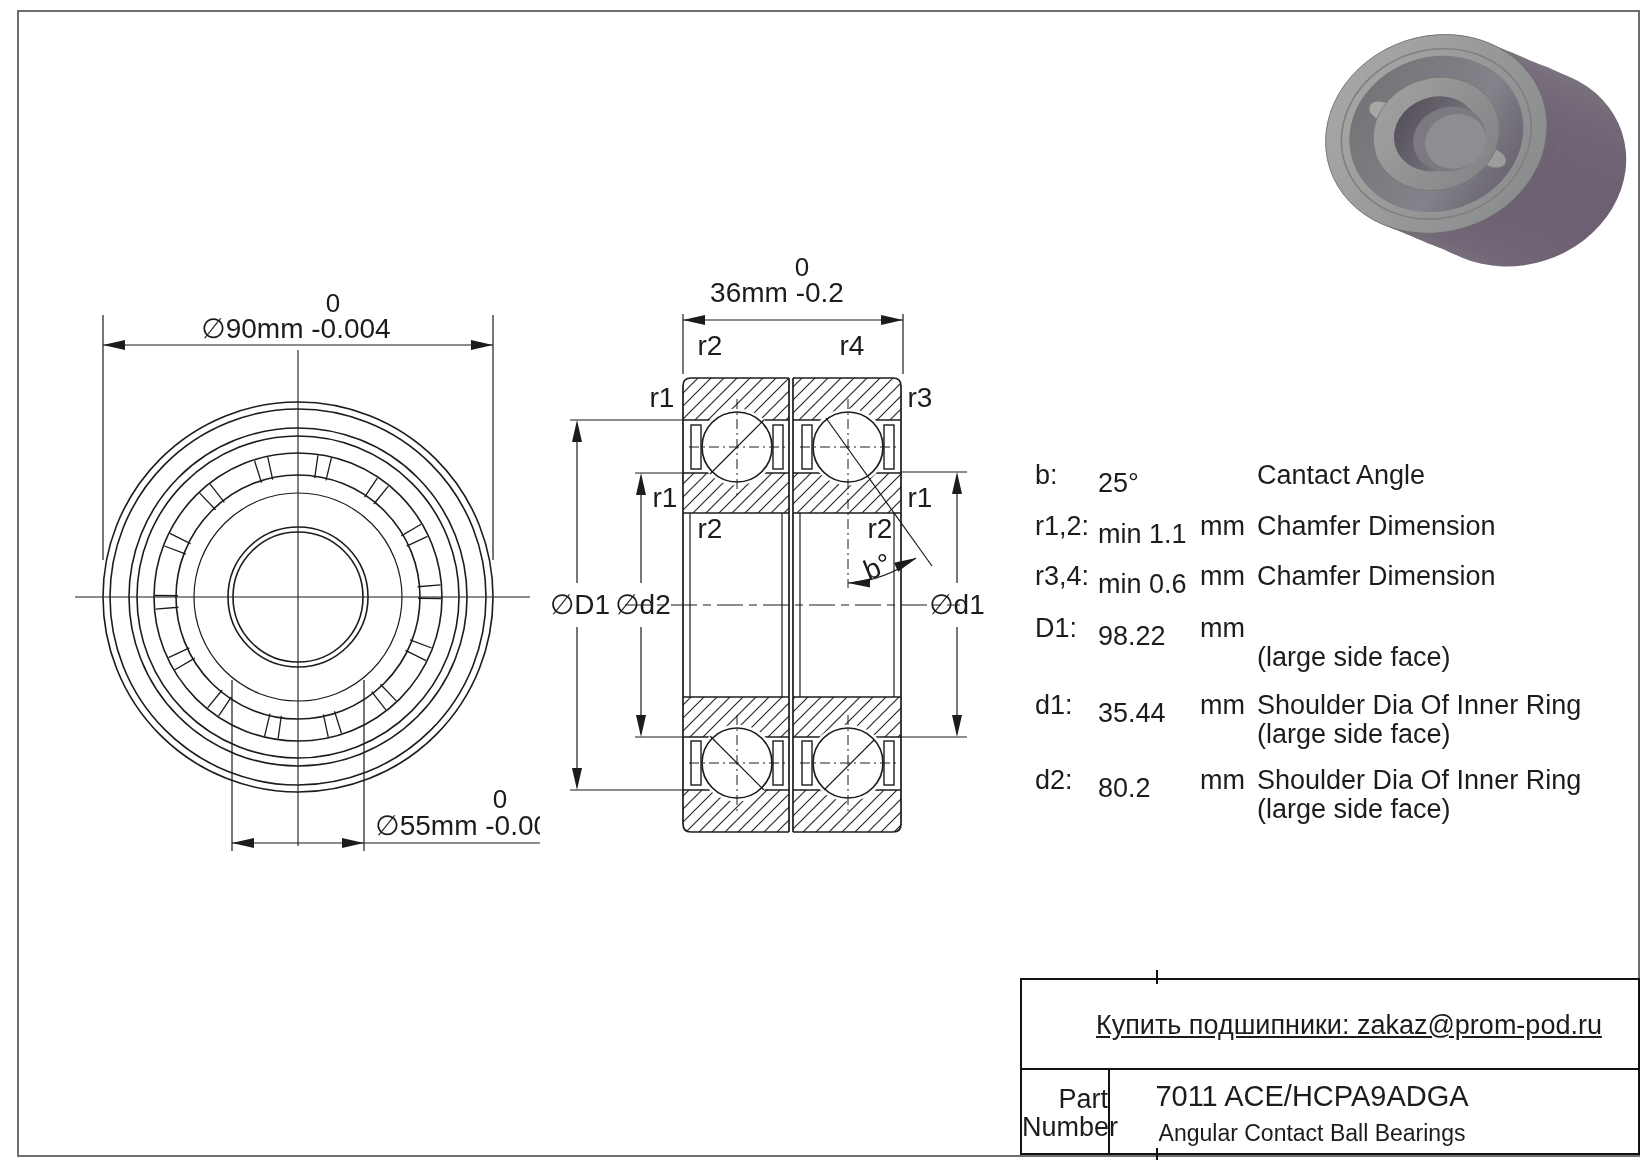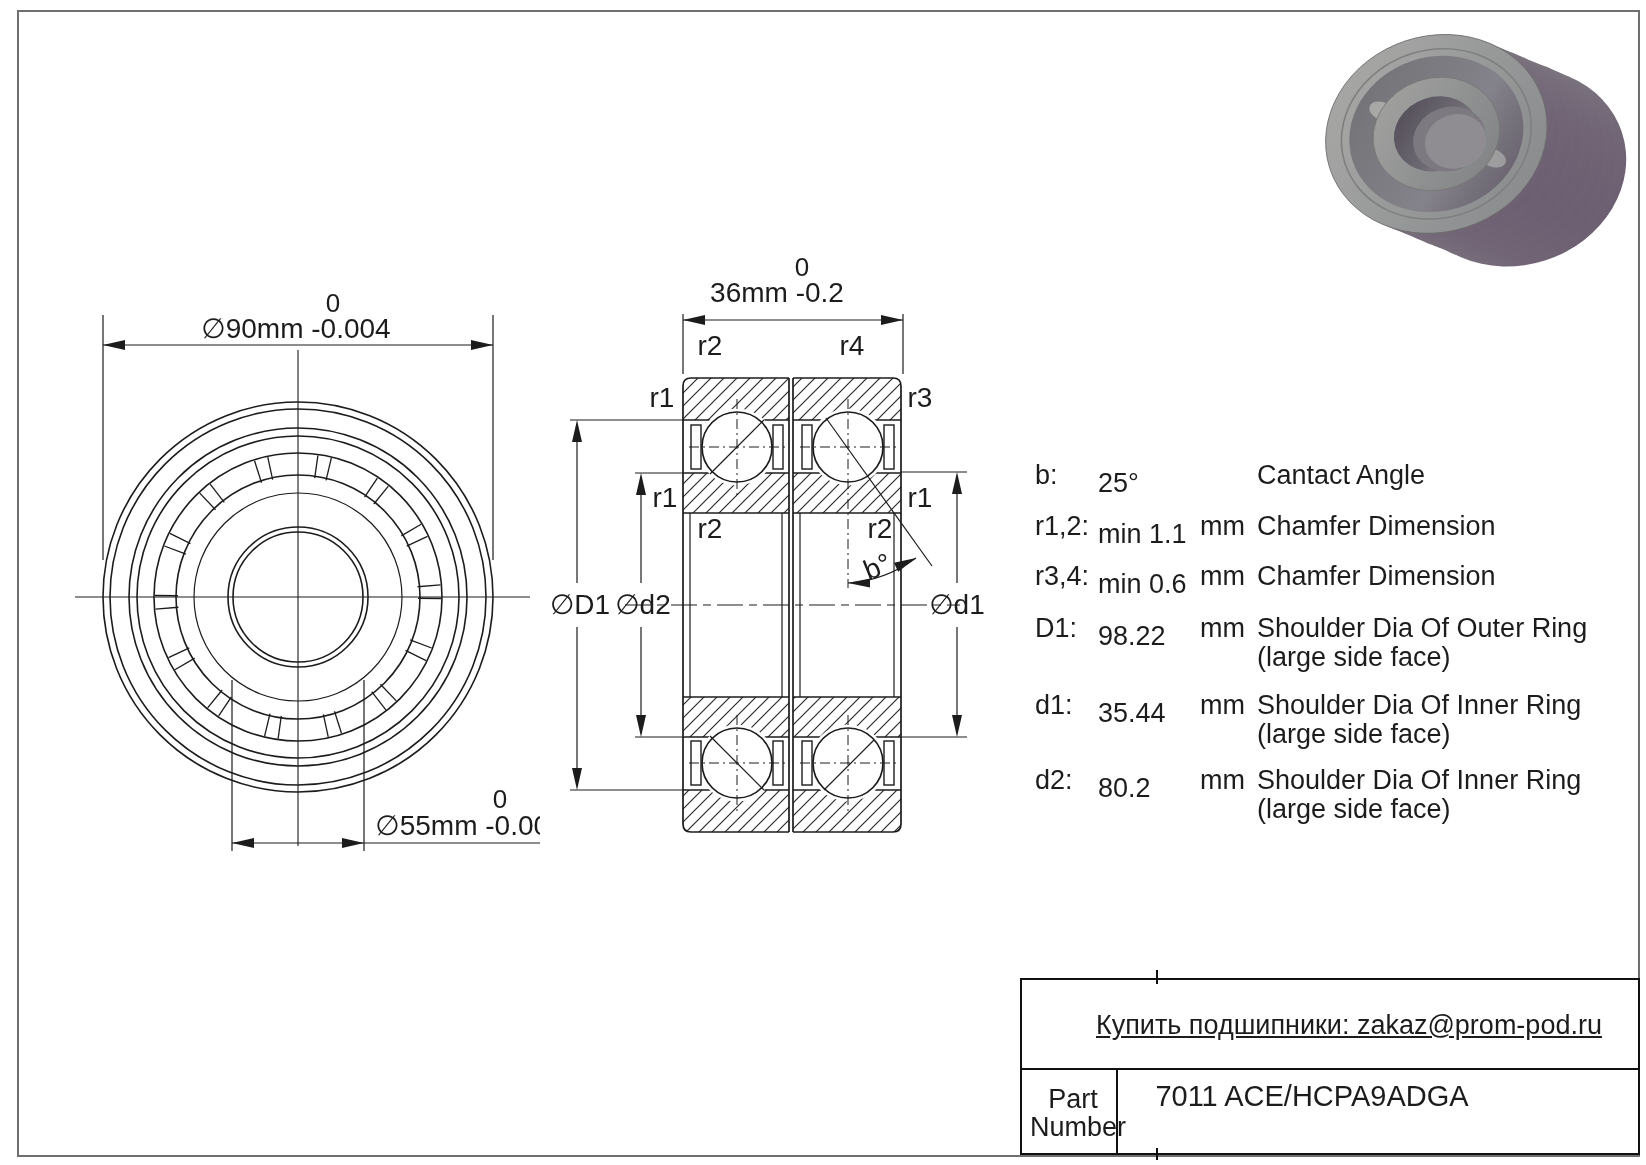--- a/index.html
+++ b/index.html
@@ -15,22 +15,22 @@
   .spec-row .lab{position:absolute;left:1035px;}
   .spec-row .val{position:absolute;left:1098px;margin-top:8px;}
   .spec-row .unit{position:absolute;left:1200px;}
   .spec-row .desc{position:absolute;left:1257px;}
   
   .tblock{position:absolute;left:1020px;top:978px;width:620px;height:177px;
           border:2px solid #111;box-sizing:border-box;}
   .tblock .contact{position:absolute;left:0;top:0;width:100%;height:90px;
           border-bottom:2px solid #111;box-sizing:border-box;}
   .tblock .contact span{position:absolute;left:74px;top:30px;font-size:27px;white-space:nowrap;text-decoration:underline;}
-  .tblock .plabel{position:absolute;left:8px;top:90px;width:88px;height:85px;
-          border-right:2px solid #111;box-sizing:border-box;text-align:center;
+  .tblock .plabel{position:absolute;left:0;top:90px;width:88px;height:85px;
+          border-right:2px solid #111;box-sizing:border-box;text-align:right;
           font-size:27px;line-height:28px;padding-top:15px;}
   .tblock .pval{position:absolute;left:90px;top:90px;width:400px;height:108px;text-align:center;}
   .tblock .pnum{font-size:29px;margin-top:10px;}
   .tblock .ptype{font-size:23px;margin-top:7px;}
   .tick{position:absolute;width:2px;background:#111;}
 </style>
 </head>
 <body>
 
 <div class="page">
@@ -323,21 +323,21 @@
     <div class="spec-row" style="top:562px;">
       <span class="lab">r3,4:</span>
       <span class="val">min 0.6</span>
       <span class="unit">mm</span>
       <span class="desc"><span>Chamfer Dimension</span></span>
     </div>
     <div class="spec-row" style="top:614px;">
       <span class="lab">D1:</span>
       <span class="val">98.22</span>
       <span class="unit">mm</span>
-      <span class="desc"><span>Shoulder Dia Of Outer Ring</span><br><span>(large side face)</span></span>
+      <span class="desc"><br><span>(large side face)</span></span>
     </div>
     <div class="spec-row" style="top:691px;">
       <span class="lab">d1:</span>
       <span class="val">35.44</span>
       <span class="unit">mm</span>
       <span class="desc"><span>Shoulder Dia Of Inner Ring</span><br><span>(large side face)</span></span>
     </div>
     <div class="spec-row" style="top:766px;">
       <span class="lab">d2:</span>
       <span class="val">80.2</span>
@@ -349,18 +349,19 @@
   <div class="tblock">
     <div class="contact">
       <span>Купить подшипники: zakaz@prom-pod.ru</span>
     </div>
     <div class="plabel">
       <div>Part</div>
       <div>Number</div>
     </div>
     <div class="pval">
       <div class="pnum">7011 ACE/HCPA9ADGA</div>
+      <div class="ptype">Angular Contact Ball Bearings</div>
     </div>
   </div>
   <div class="tick" style="left:1156px;top:970px;height:14px;"></div>
   <div class="tick" style="left:1156px;top:1148px;height:12px;"></div>
 
 </div>
 
 </body></html>

